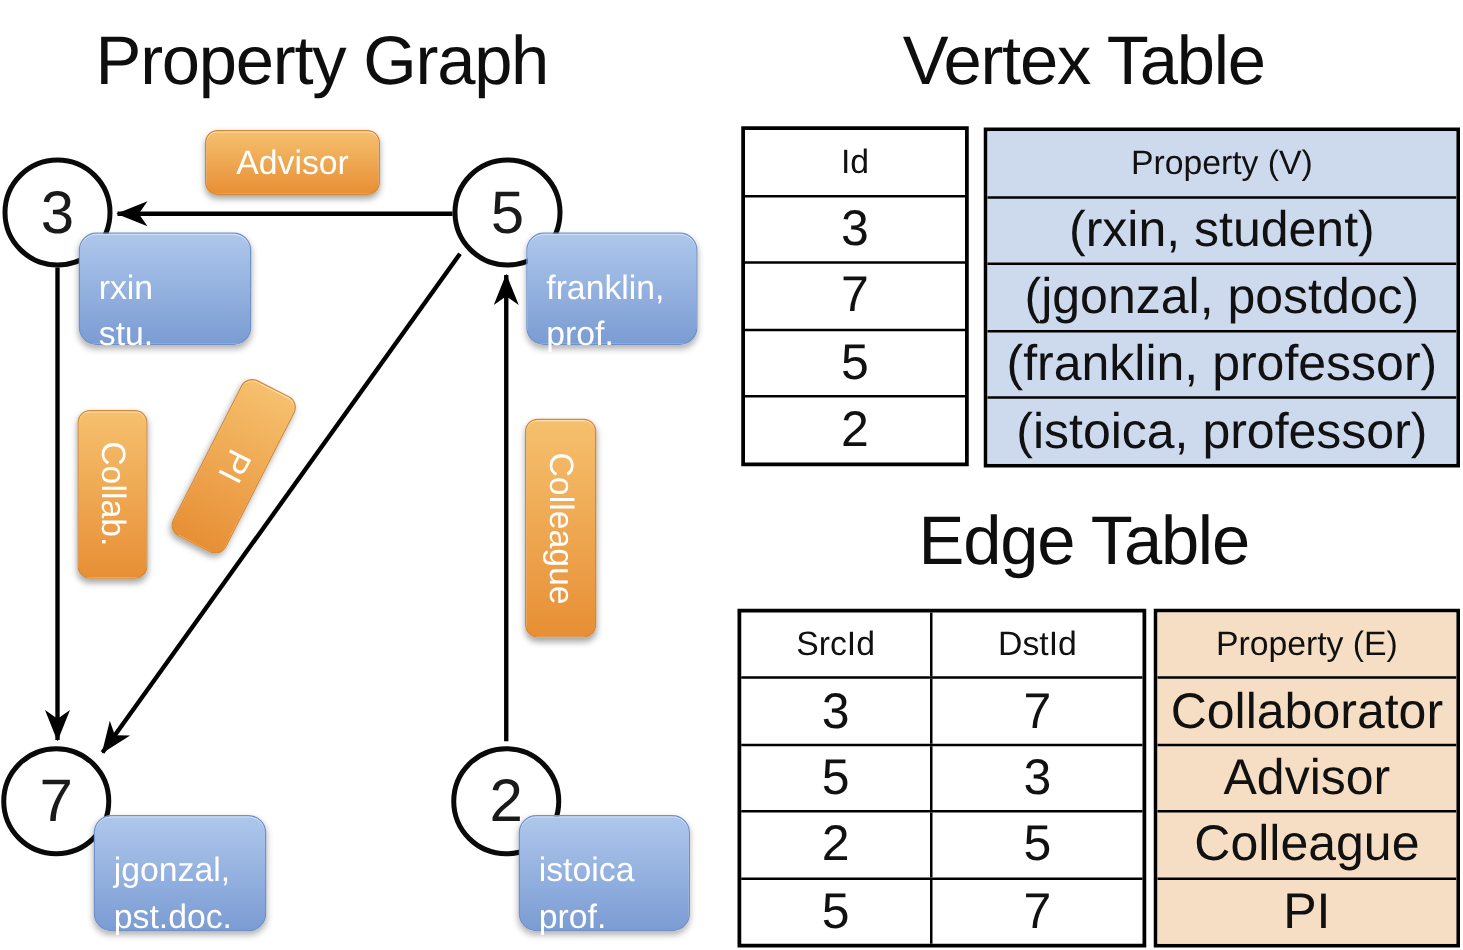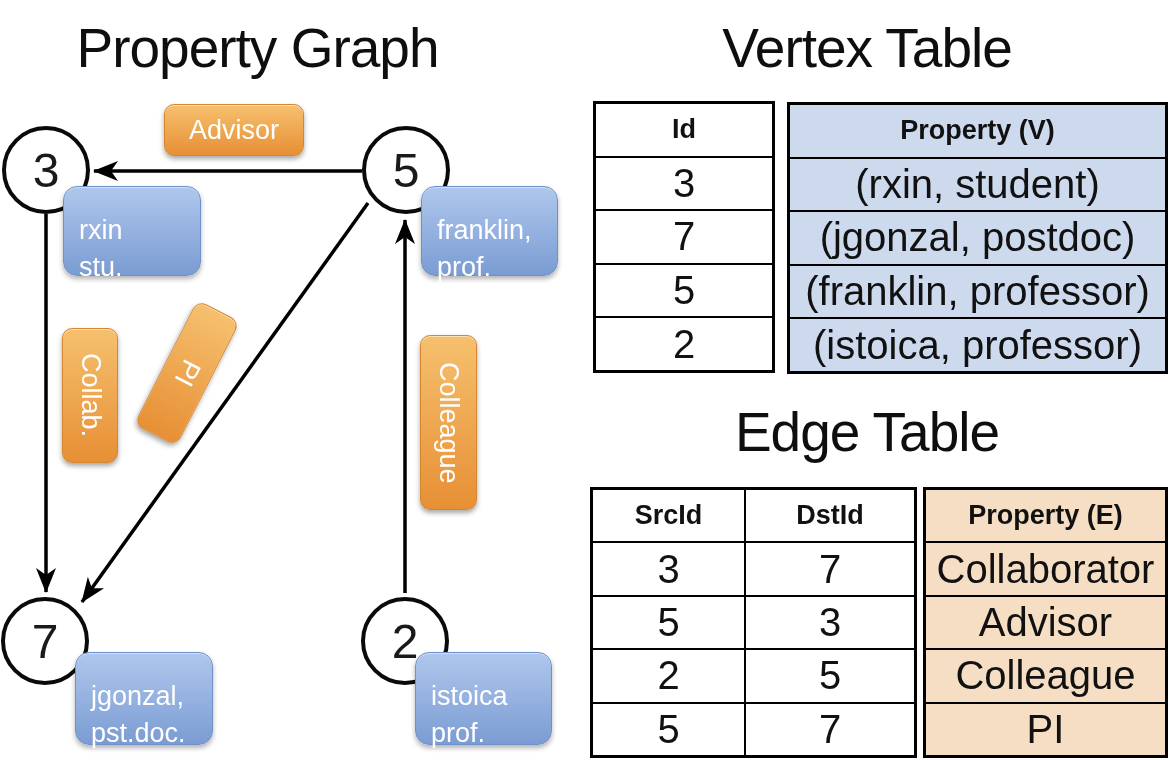--- a/index.html
+++ b/index.html
@@ -41,21 +41,21 @@
   .tcol{
     position:absolute; box-sizing:border-box; border:3px solid #000;
     background:#fff; display:flex; flex-direction:column;
   }
   .tcell{
     flex:1; display:flex; align-items:center; justify-content:center;
     border-top:2px solid #000; font-size:40px; color:#111;
     white-space:nowrap;
   }
   .tcell:first-child{border-top:none;}
-  .th{font-weight:bold; font-size:27px;}
+  .th{font-weight:normal; font-size:27px;}
   .num{font-size:40px;}
   .bluefill .tcell{background:#cdd9ed;}
   .tanfill  .tcell{background:#f5dec4;}
   .erow{flex:1; display:flex; border-top:2px solid #000;}
   .erow:first-child{border-top:none;}
   .ecell{display:flex; align-items:center; justify-content:center; white-space:nowrap;}
   .ecell.src{width:151px;}
   .ecell.dst{flex:1; border-left:2px solid #000;}
 </style>
 </head>

